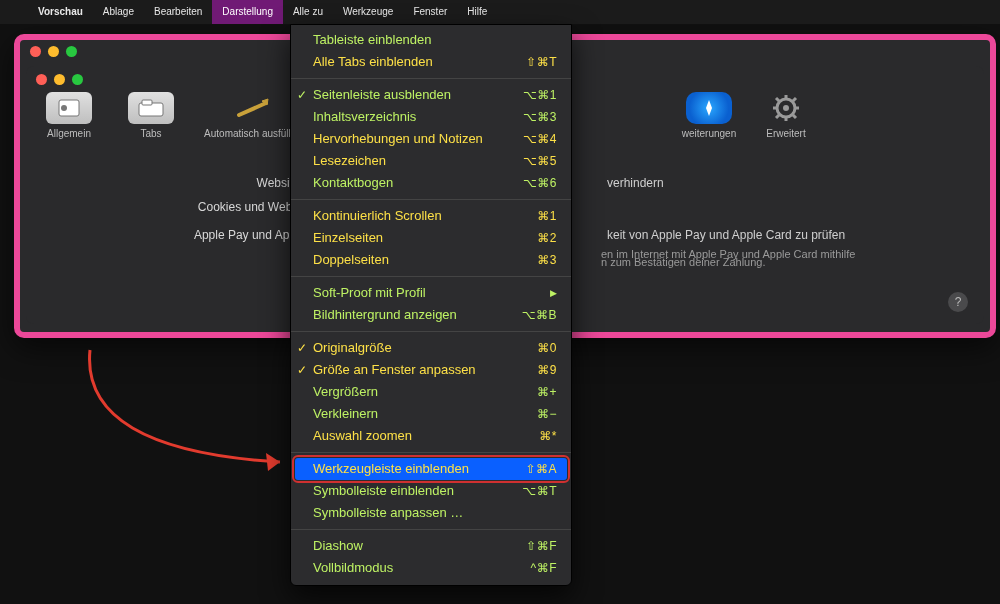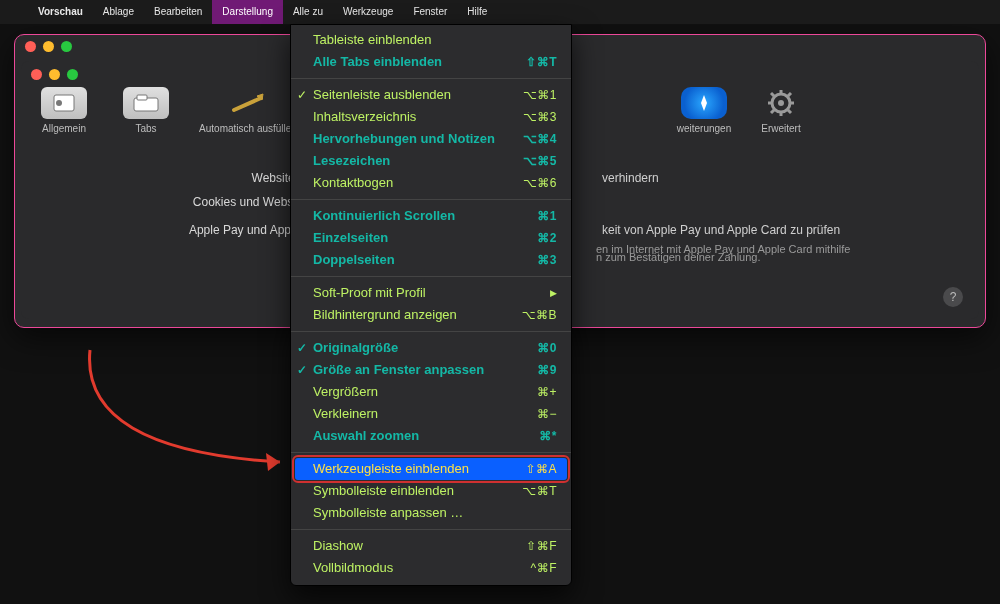--- a/index.html
+++ b/index.html
@@ -46,21 +46,21 @@
   }
 
   
   .prefwin {
     position: absolute;
     left: 14px;
     top: 34px;
     width: 970px;
     height: 292px;
     background: #2a2a2c;
-    border: 1px solid #ec4899;
+    border: 6px solid #ec4899;
     border-radius: 10px;
     box-shadow: 0 10px 30px rgba(0,0,0,0.6);
     overflow: hidden;
   }
   .prefwin .titlebar {
     height: 24px;
     position: relative;
     text-align: center;
     line-height: 24px;
     font-size: 12px;
@@ -158,21 +158,21 @@
     margin:5px 0;
   }
   .dd-item {
     display:flex;
     align-items:center;
     padding: 2px 14px 2px 22px;
     line-height: 18px;
     position: relative;
     color:#bef264;
   }
-  .dd-item.disabled { color:#14b8a6;font-weight:bold; }
+  .dd-item.disabled { color:#fde047; }
   .dd-item .check {
     position:absolute; left:6px; top:2px;
     font-size:12px;
   }
   .dd-item .short {
     margin-left:auto;
     font-size:12px;
     color:inherit;
     letter-spacing: 0.5px;
     font-family: -apple-system, Arial, sans-serif;

